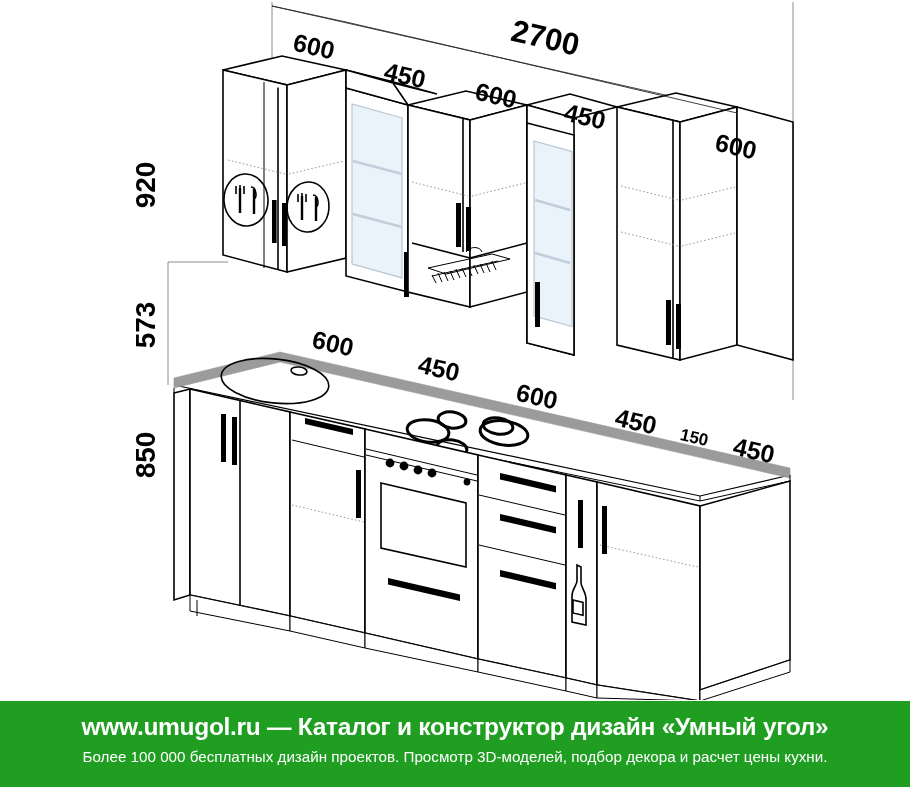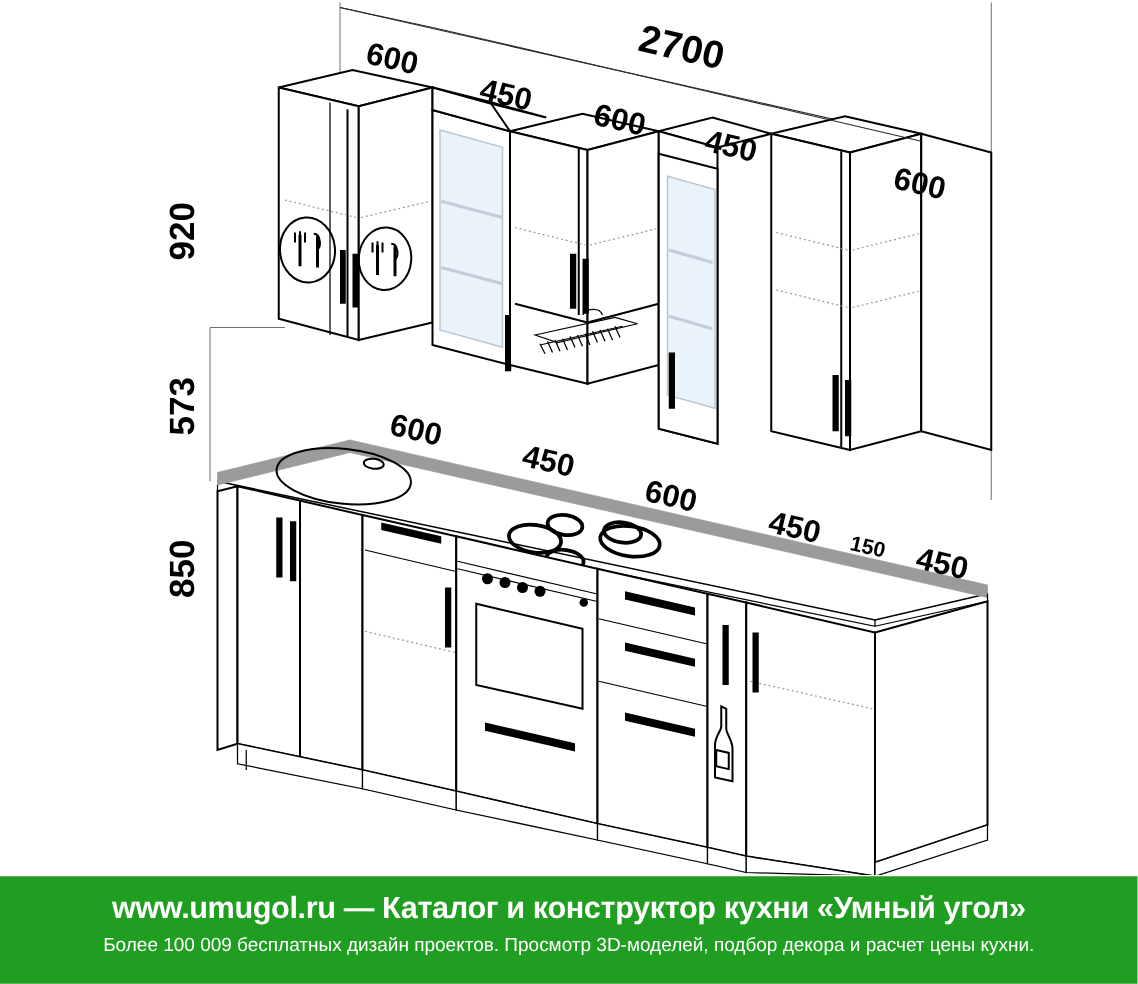--- a/index.html
+++ b/index.html
@@ -324,15 +324,15 @@
 
       <path class="face" d="M 700,506 L 790,481 L 790,660 L 700,690 Z"></path>
       <path class="face-thin" d="M 700,690 L 790,660 L 790,672 L 700,701 Z"></path>
     </g>
   </g>
 
 </svg>
 </div>
 
 <div id="footer-banner">
-  <div id="footer-title">www.umugol.ru — Каталог и конструктор кухни «Умный угол»</div>
-  <div id="footer-sub">Более 100 009 бесплатных дизайн проектов. Просмотр 3D-моделей, подбор декора и расчет цены кухни.</div>
+  <div id="footer-title">www.umugol.ru — Каталог и конструктор дизайн «Умный угол»</div>
+  <div id="footer-sub">Более 100 000 бесплатных дизайн проектов. Просмотр 3D-моделей, подбор декора и расчет цены кухни.</div>
 </div>
 
 </body></html>

